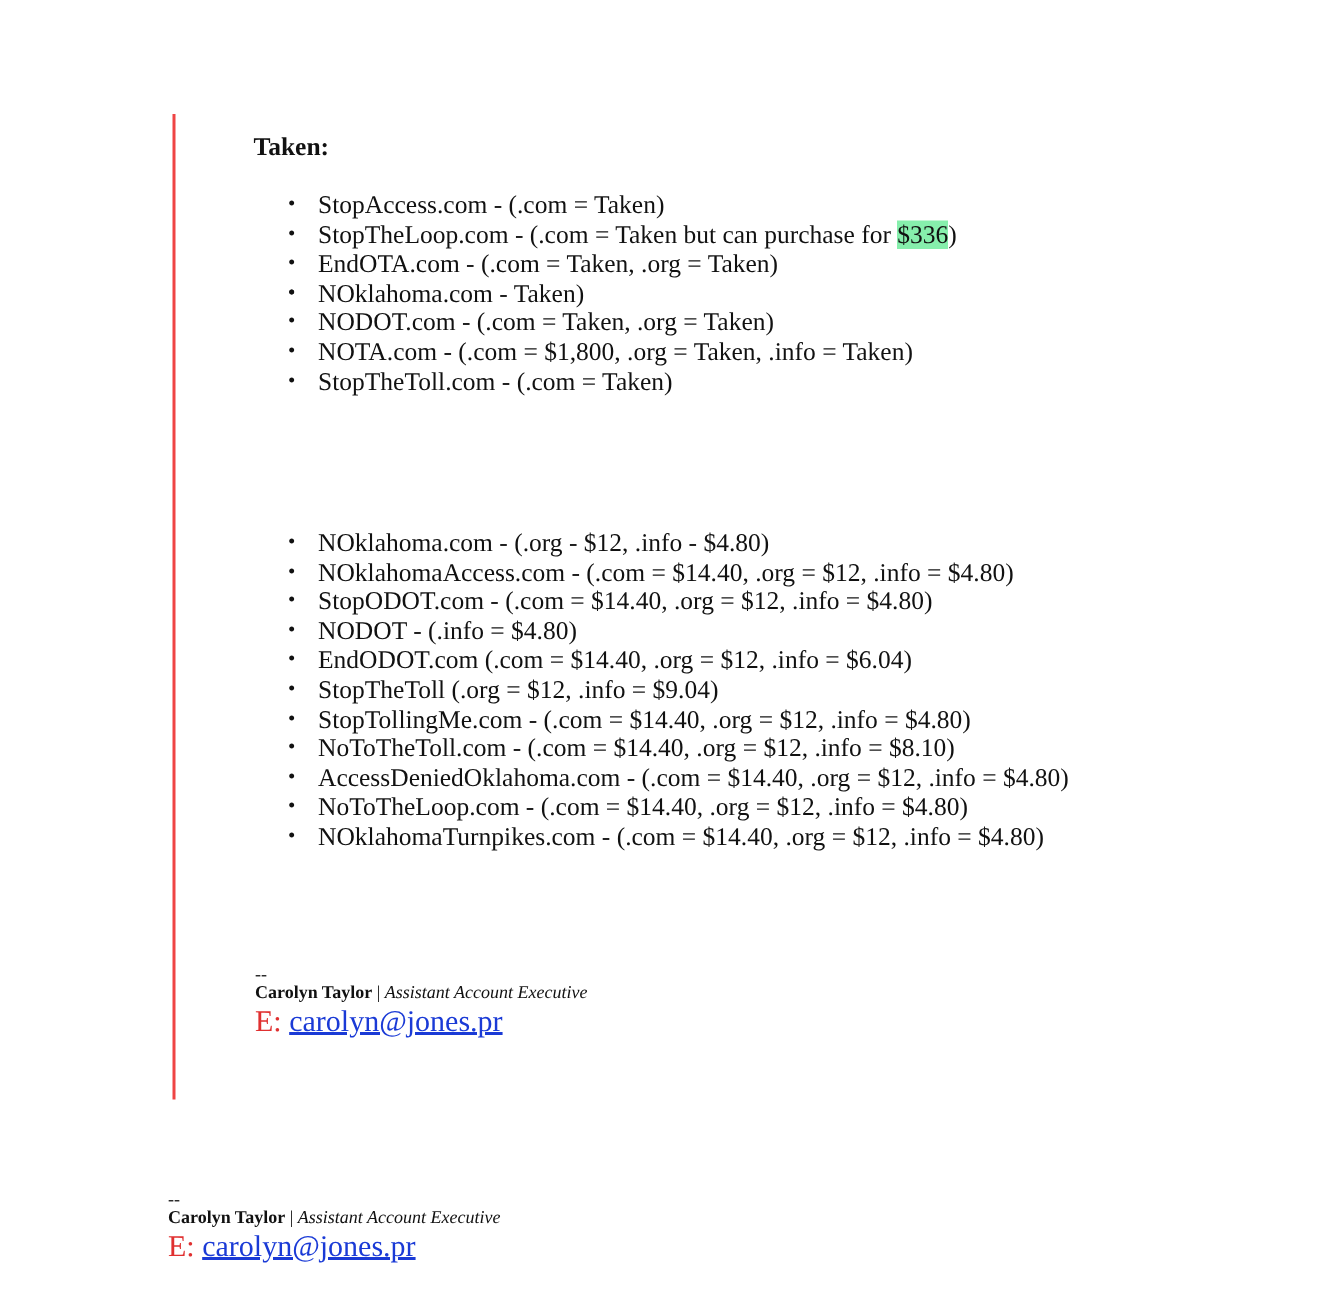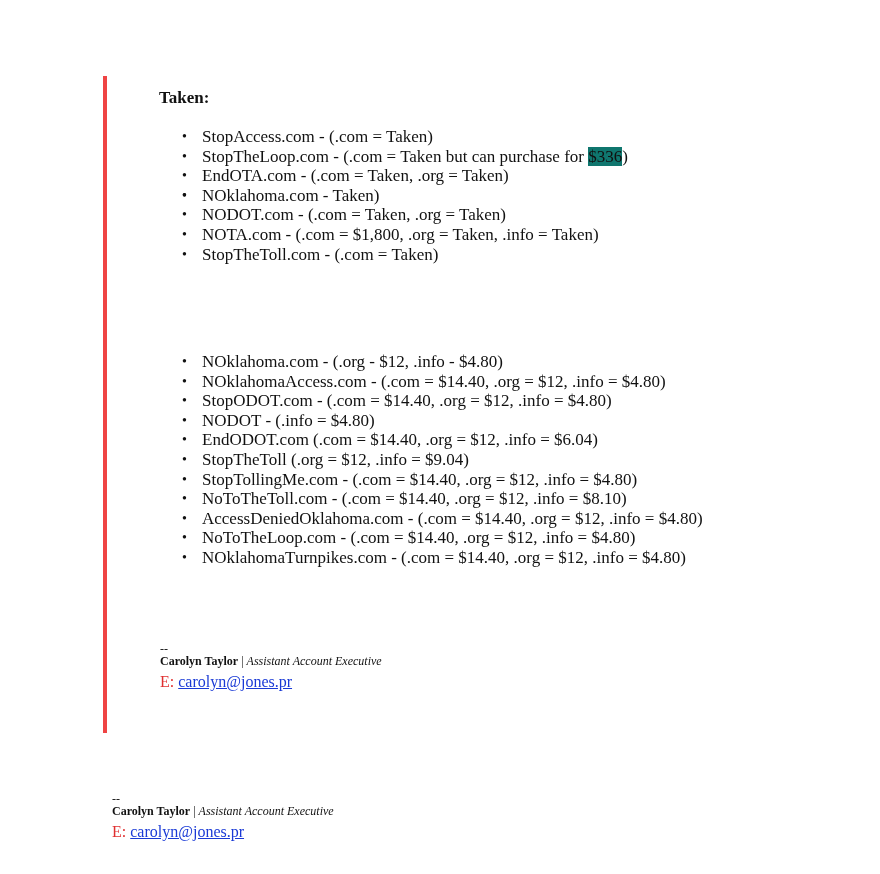--- a/index.html
+++ b/index.html
@@ -10,25 +10,25 @@
     body {
       width: 880px;
       height: 874px;
       position: relative;
       overflow: hidden;
       font-family: "Liberation Serif", "DejaVu Serif", serif;
       color: #111111;
     }
     .quote {
       position: absolute;
-      left: 103px;
+      left: 115px;
       top: 76px;
       width: 700px;
       height: 657px;
-      border-left: 4px solid #ef4444;
+      border-left: 2px solid #ef4444;
       font-family: Liberation Serif, serif;
     }
     .heading {
       position: absolute;
       font-weight: bold;
       font-size: 17px;
       line-height: 20px;
       margin: 0;
     }
     .heading-taken { left: 52px; top: 12px; }
@@ -48,32 +48,32 @@
     }
     ul.domains li .bullet {
       position: absolute;
       left: -20px;
       top: 0;
       font-size: 14px;
     }
     .list-taken { top: 51px; width: 560px; }
     .list-others { top: 276px; width: 520px; }
     .hl {
-      background: #0f766e;
+      background: #86efac;
     }
     .sig {
       position: absolute;
       font-size: 12px;
       line-height: 15px;
     }
     .sig .dash { font-size: 12px; height: 12px; }
     .sig .name { font-weight: bold; text-align: center; }
     .sig .sep { margin: 0 3px; }
     .sig .title { font-style: italic; }
-    .sig .email-row { font-size: 16px; line-height: 19px; margin-top: 3px; }
+    .sig .email-row { font-size: 20px; line-height: 19px; margin-top: 3px; }
     .sig .email-label { color: #e03030; }
     .sig .email-link { color: #1a3ad6; text-decoration: underline; }
     .sig-inner { left: 53px; top: 566px; }
     .sig-outer { left: 112px; top: 792px; }
   </style>
 </head>
 <body>
 
 <div class="quote">
   <p class="heading heading-taken">Taken:</p>

